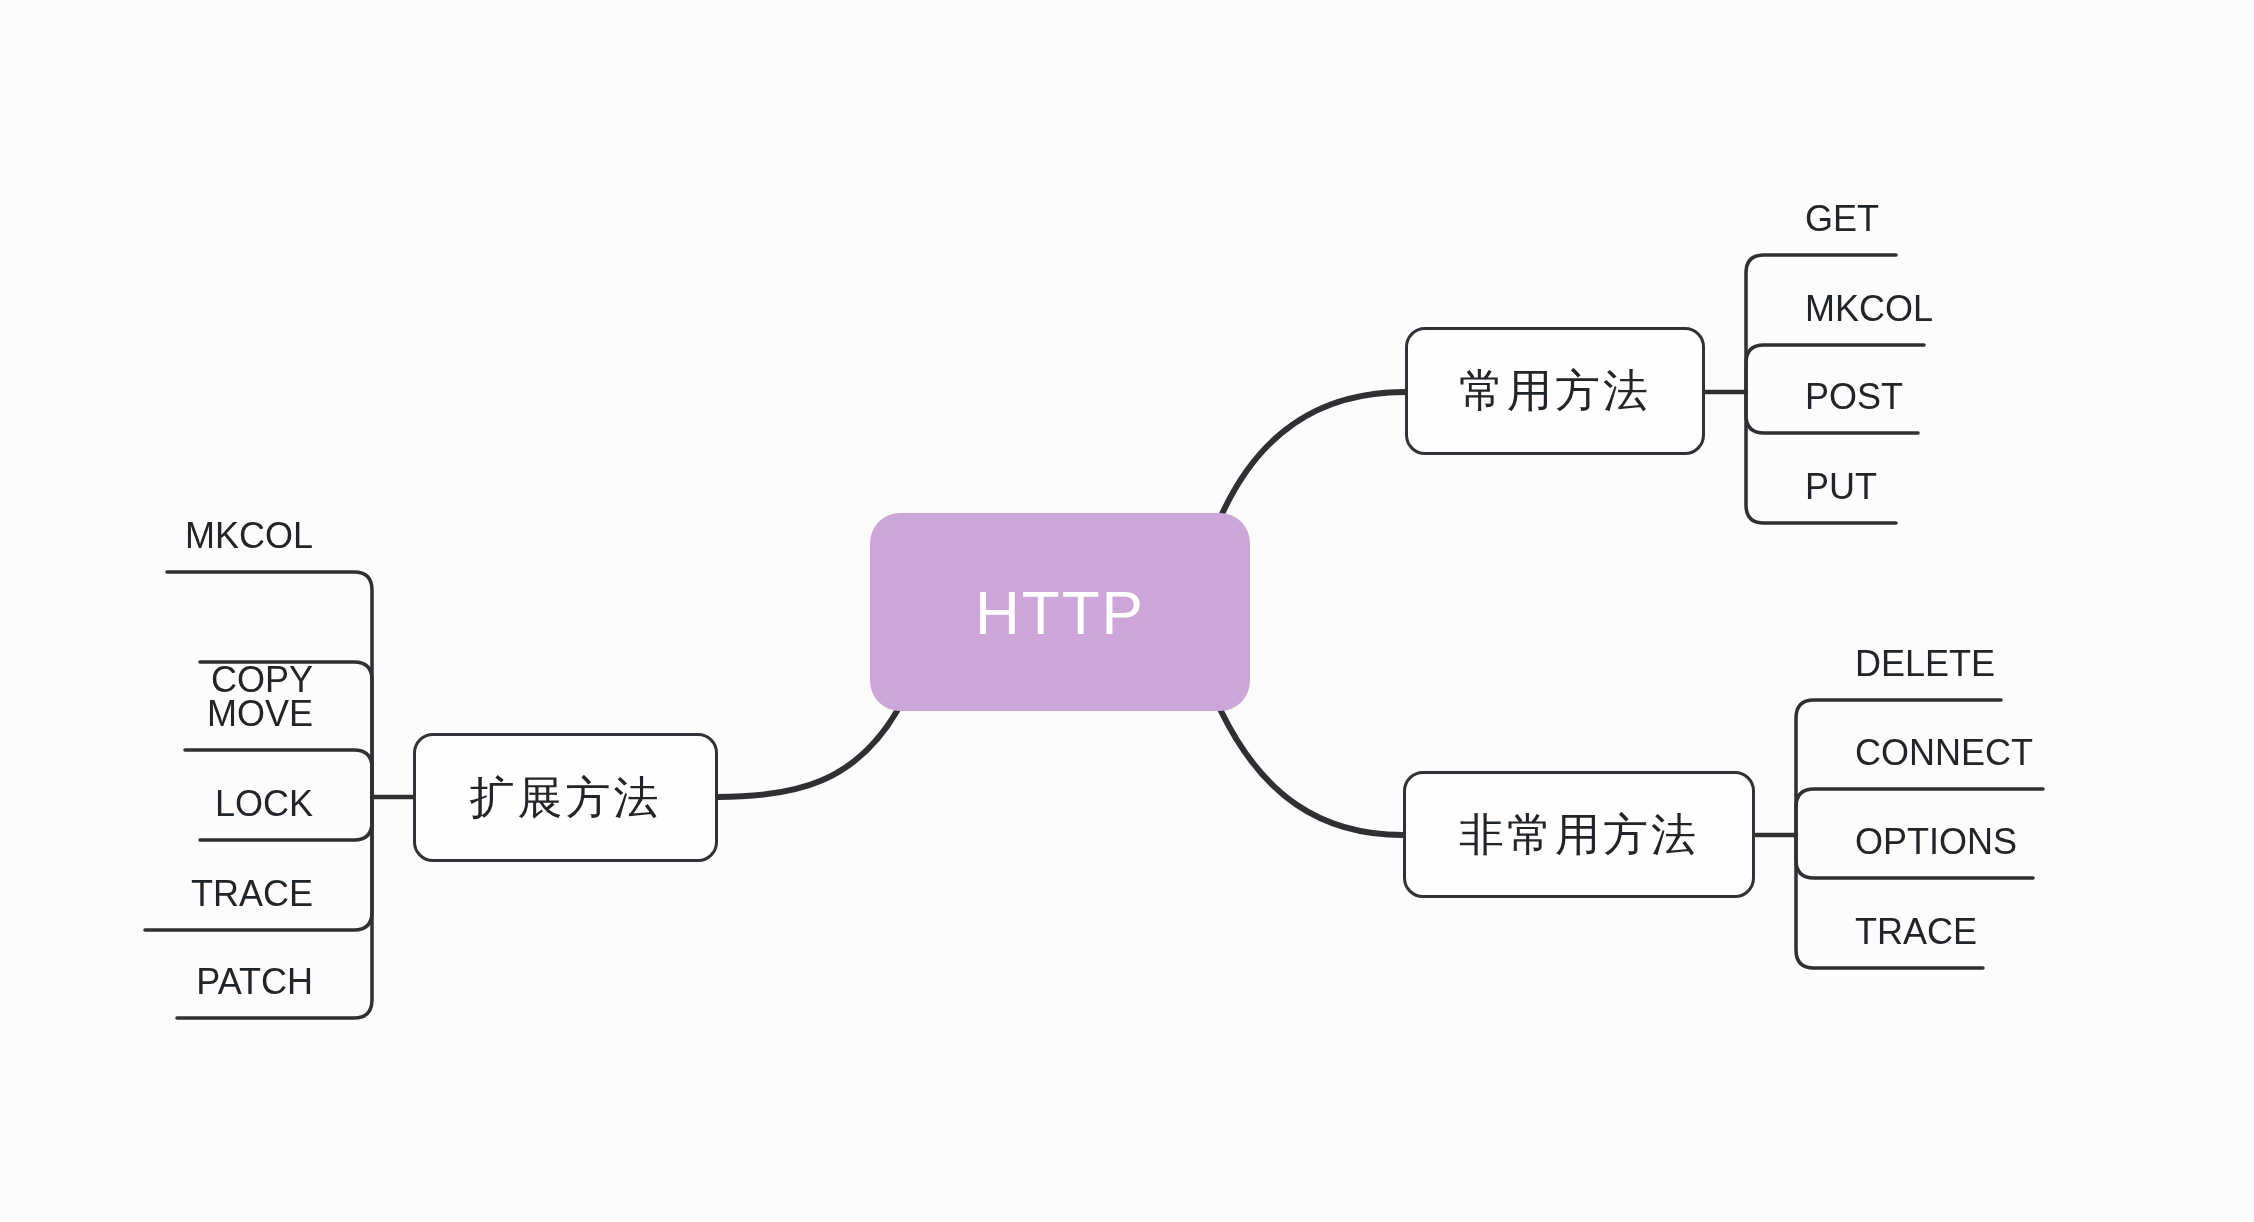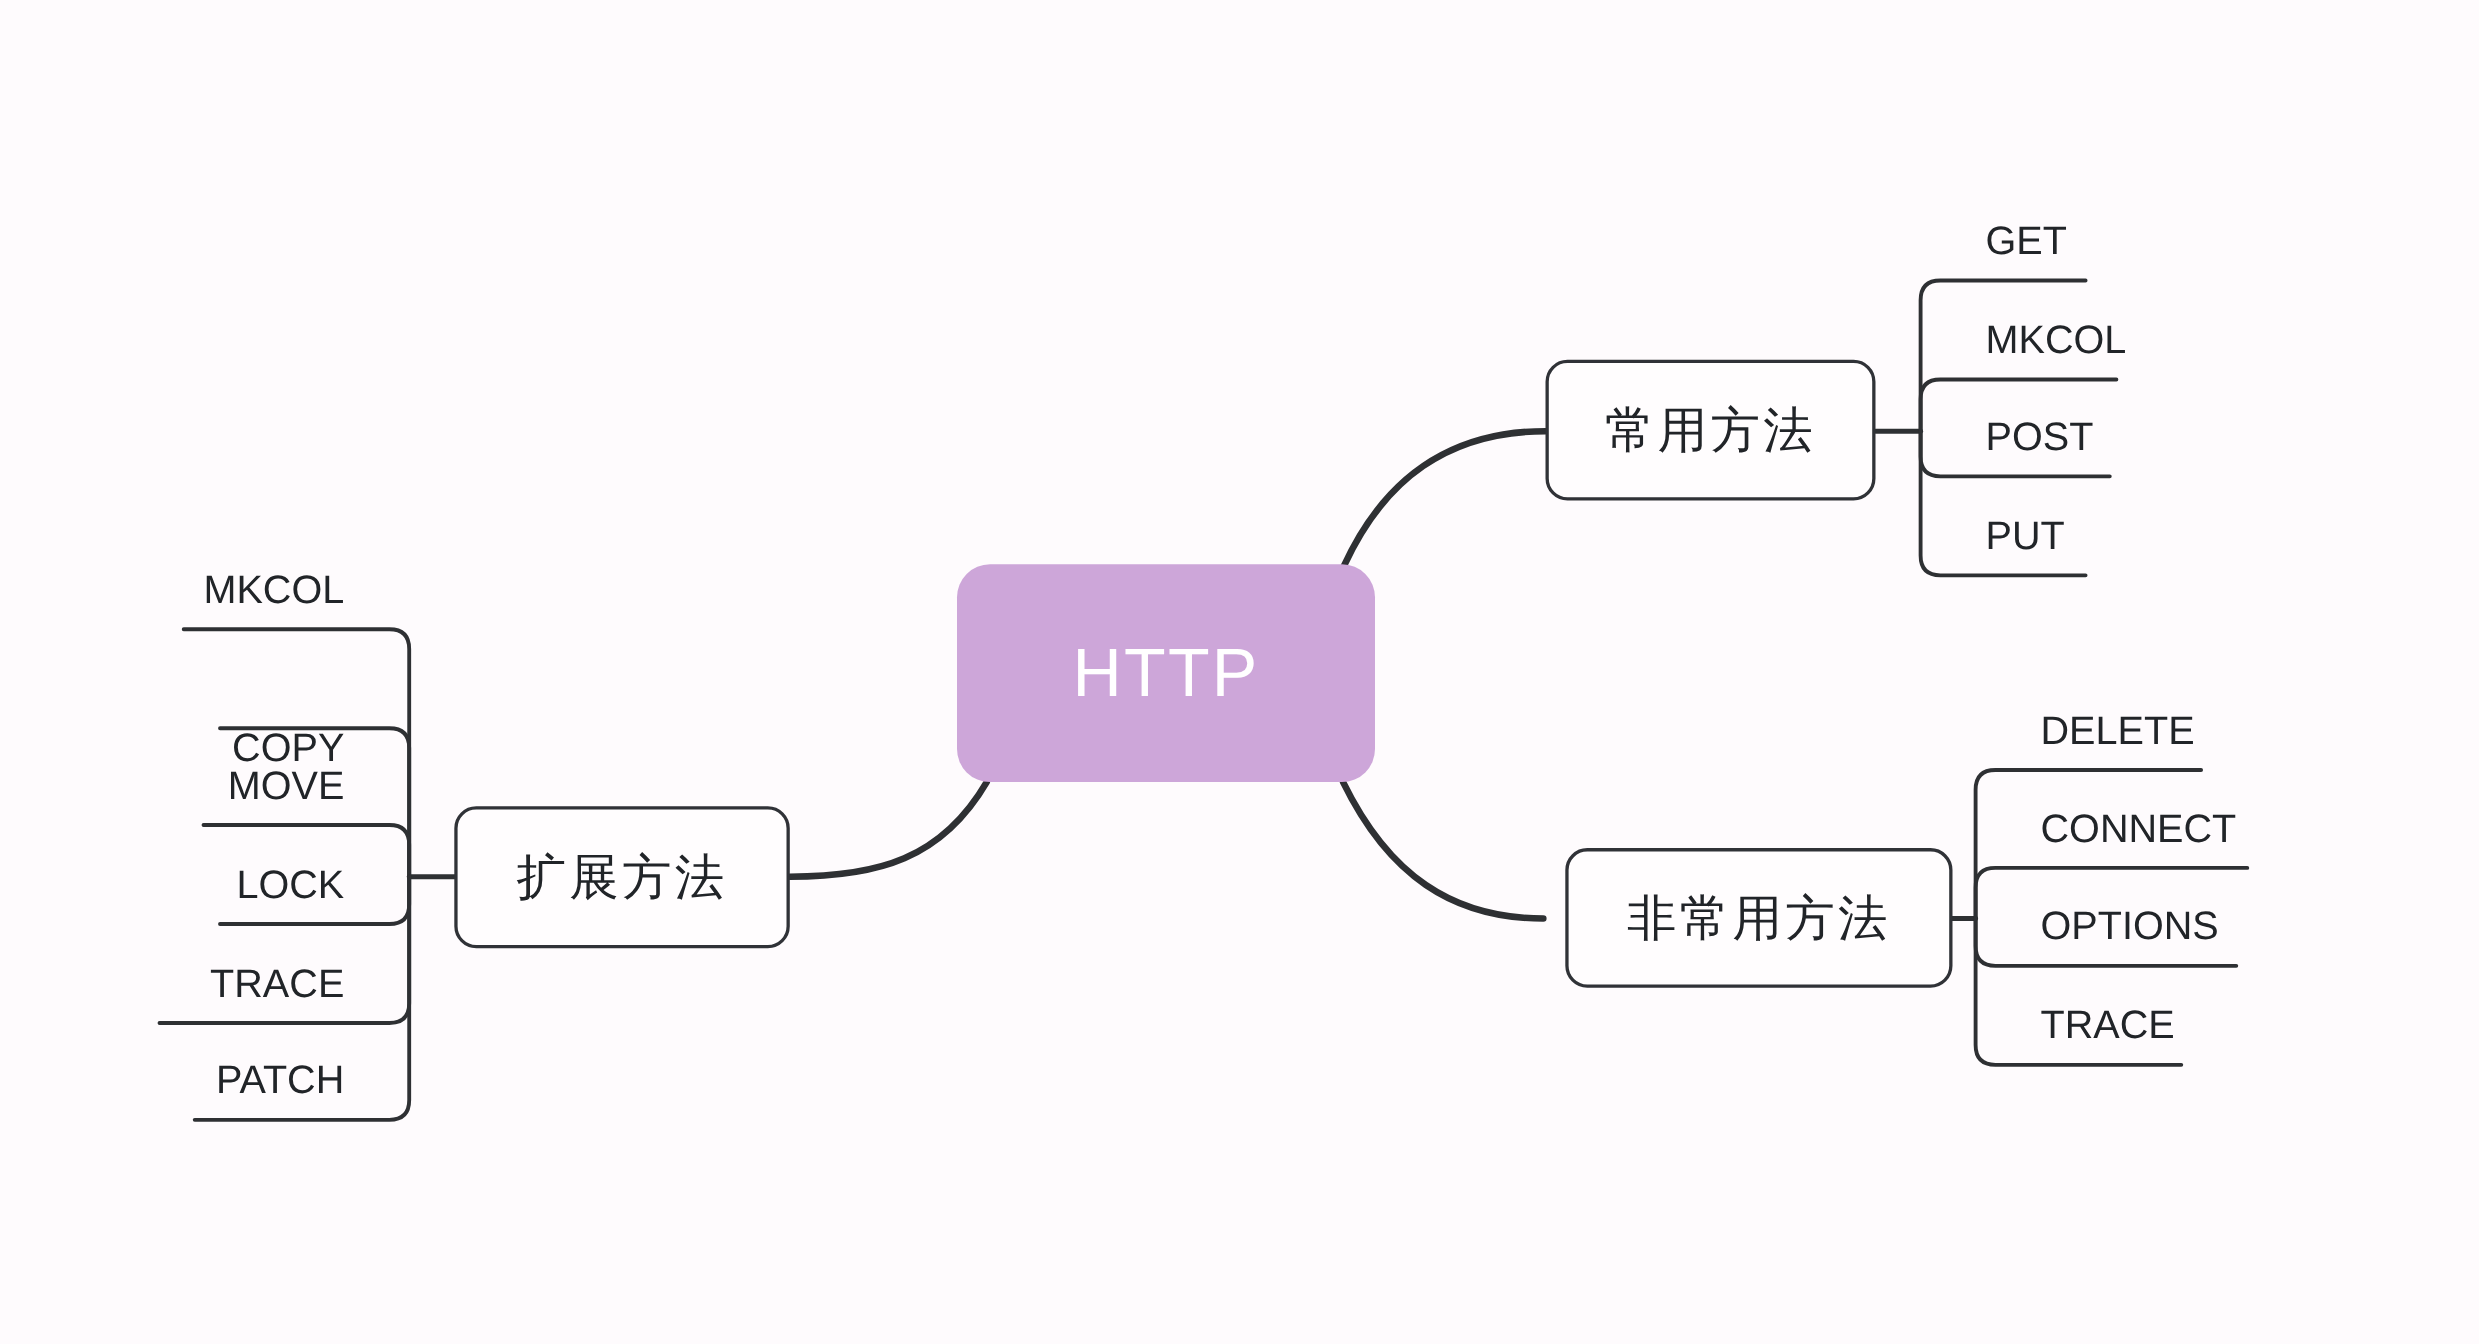--- a/index.html
+++ b/index.html
@@ -55,21 +55,21 @@
   }
   .topic-branch{
     background:var(--node-fill);
     border:3px solid var(--node-border);
     border-radius:20px;
     color:var(--text);
     font-size:45px;
     letter-spacing:3px;
   }
   .branch-common{left:1405px;top:327px;width:300px;height:128px;}
-  .branch-uncommon{left:1403px;top:771px;width:352px;height:127px;margin-left:20px;}
+  .branch-uncommon{left:1403px;top:771px;width:352px;height:127px;}
   .branch-extended{left:413px;top:733px;width:305px;height:129px;}
   .leaf{
     position:absolute;
     height:44px;
     line-height:44px;
     font-size:36px;
     color:var(--text);
     white-space:nowrap;
     text-align:right;
   }

